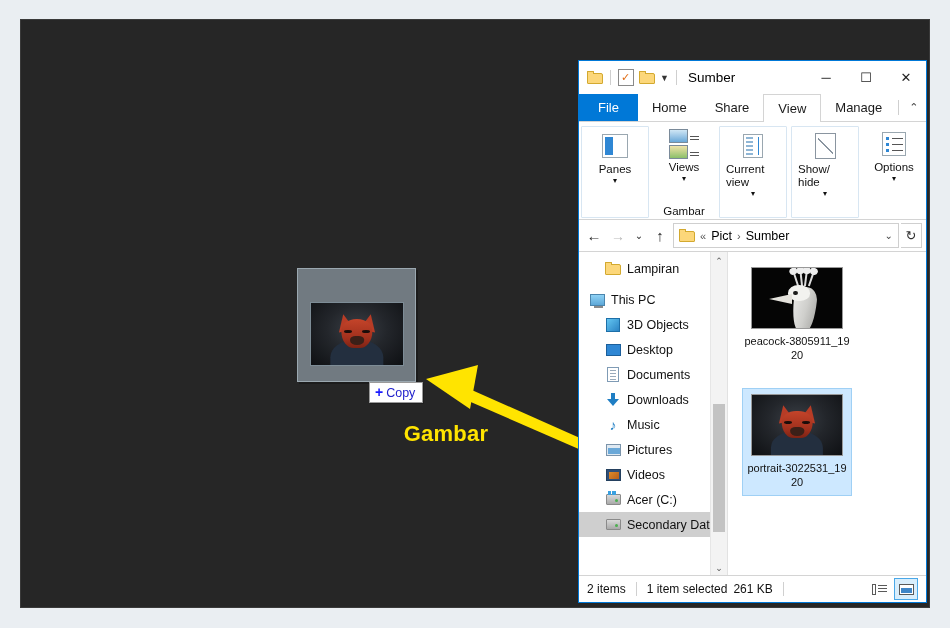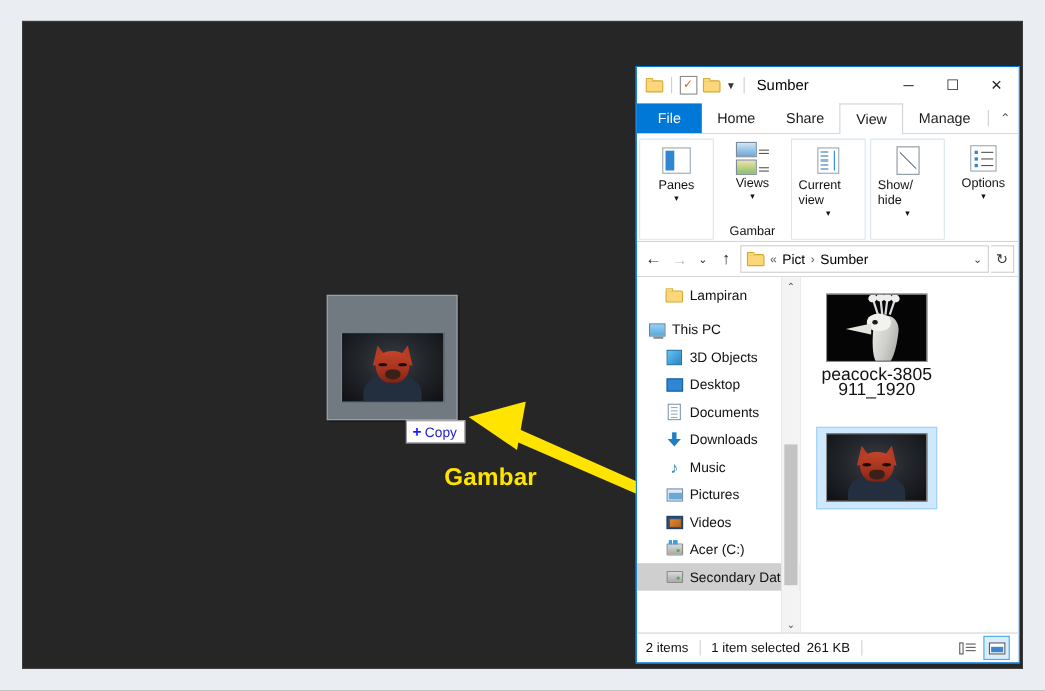--- a/index.html
+++ b/index.html
@@ -197,21 +197,21 @@
 
   .scrollbar{position:absolute;right:0;top:0;width:16px;height:100%;background:#f3f3f3;border-left:1px solid #e6e6e6;}
   .sbtn{height:17px;display:flex;align-items:center;justify-content:center;font-size:9px;color:#555;}
   .sthumb{position:absolute;left:2px;right:2px;top:152px;height:128px;background:#c3c3c3;}
 
   
   .filepane{flex:1;position:relative;background:#fff;overflow:hidden;}
   .tile{position:absolute;width:110px;text-align:center;padding:5px 2px 6px;box-sizing:border-box;}
   .tile.selected{background:#cde8ff;border:1px solid #9fd0f5;}
   .tile .thumb{width:92px;height:62px;margin:0 auto;border:1px solid #999;box-sizing:border-box;overflow:hidden;background:#000;}
-  .tile .name{margin-top:5px;font-size:16px;line-height:14px;color:#111;word-break:break-all;}
+  .tile .name{margin-top:5px;font-size:11px;line-height:14px;color:#111;word-break:break-all;}
 
   
   .status{position:absolute;left:0;right:0;bottom:0;height:26px;border-top:1px solid #d4d4d4;background:#fff;display:flex;align-items:center;padding:0 8px;font-size:12px;color:#111;}
   .status .vsep{width:1px;height:14px;background:#d0d0d0;margin:0 10px;}
   .status .right{margin-left:auto;display:flex;align-items:center;gap:4px;}
   .vbtn{width:22px;height:20px;display:flex;align-items:center;justify-content:center;}
   .vbtn.act{border:1px solid #4aa8e8;background:#d9eefc;}
   .det-ic{width:15px;height:11px;position:relative;}
   .det-ic:before{content:"";position:absolute;left:0;top:0;width:4px;height:11px;border:1px solid #5a5a5a;box-sizing:border-box;}
   .det-ic:after{content:"";position:absolute;left:6px;top:1px;width:9px;height:1px;background:#5a5a5a;box-shadow:0 3px 0 #5a5a5a,0 6px 0 #5a5a5a;}
@@ -490,20 +490,21 @@
             <div class="portrait">
               <div class="body"></div>
               <div class="ear l"></div>
                 <div class="ear r"></div>
               <div class="head"></div>
               <div class="eye l"></div>
                 <div class="eye r"></div>
               <div class="snout"></div>
             </div>
           </div>
+          <div class="name">portrait-3022531_1920</div>
         </div>
       </div>
     </div>
 
     <div class="status">
       <span>2 items</span>
       <span class="vsep"></span>
       <span>1 item selected</span>
       <span style="margin-left:6px;">261 KB</span>
       <span class="vsep"></span>

